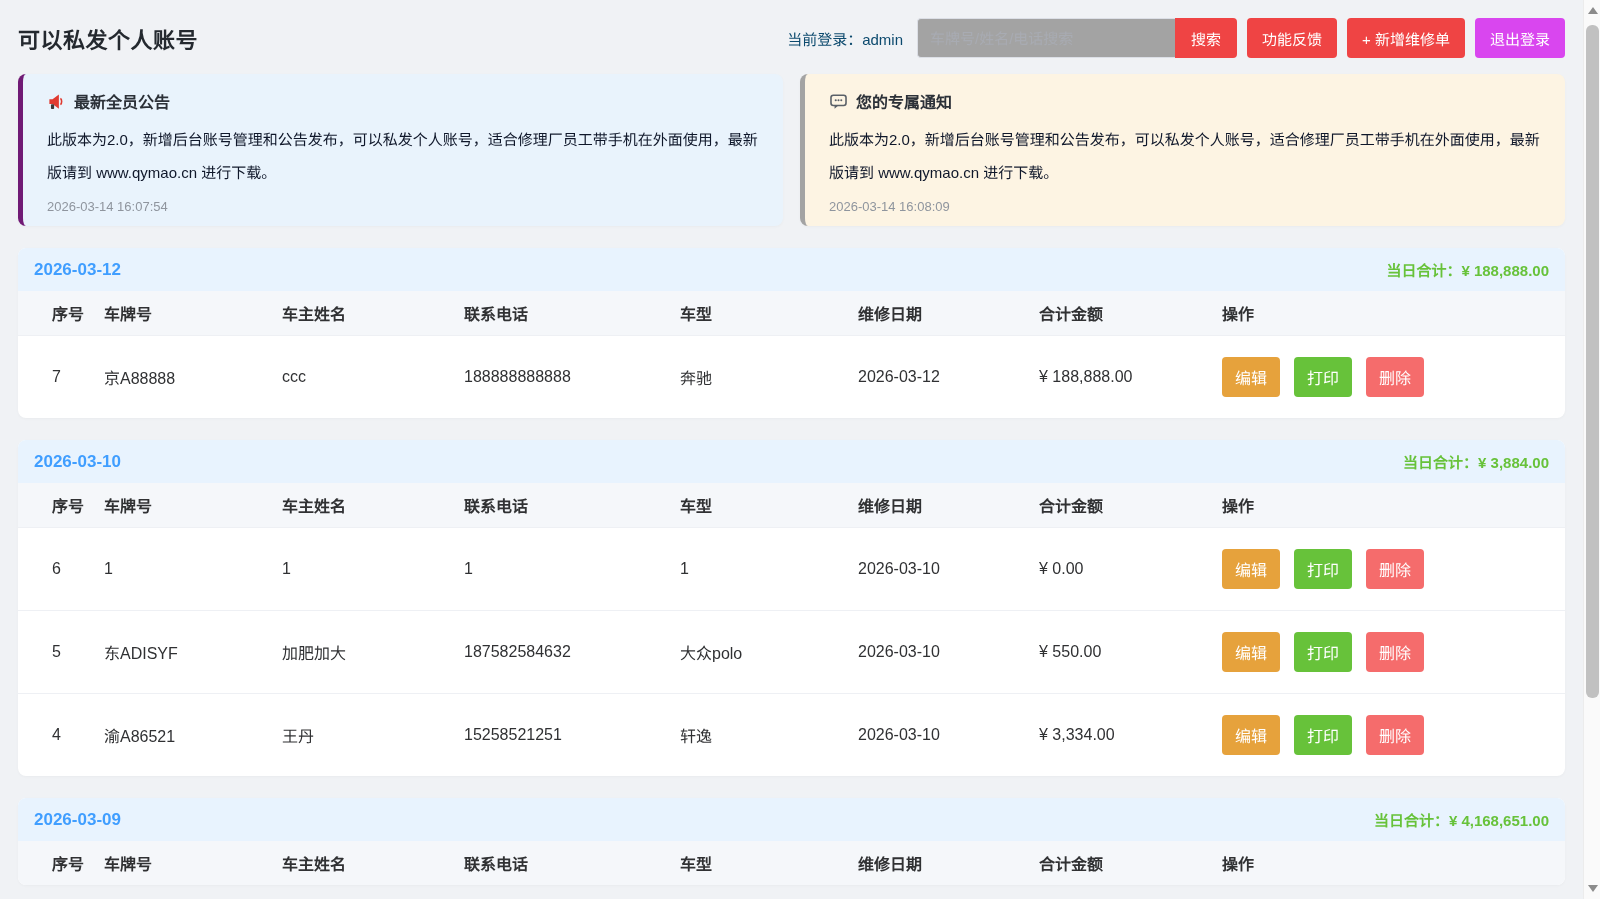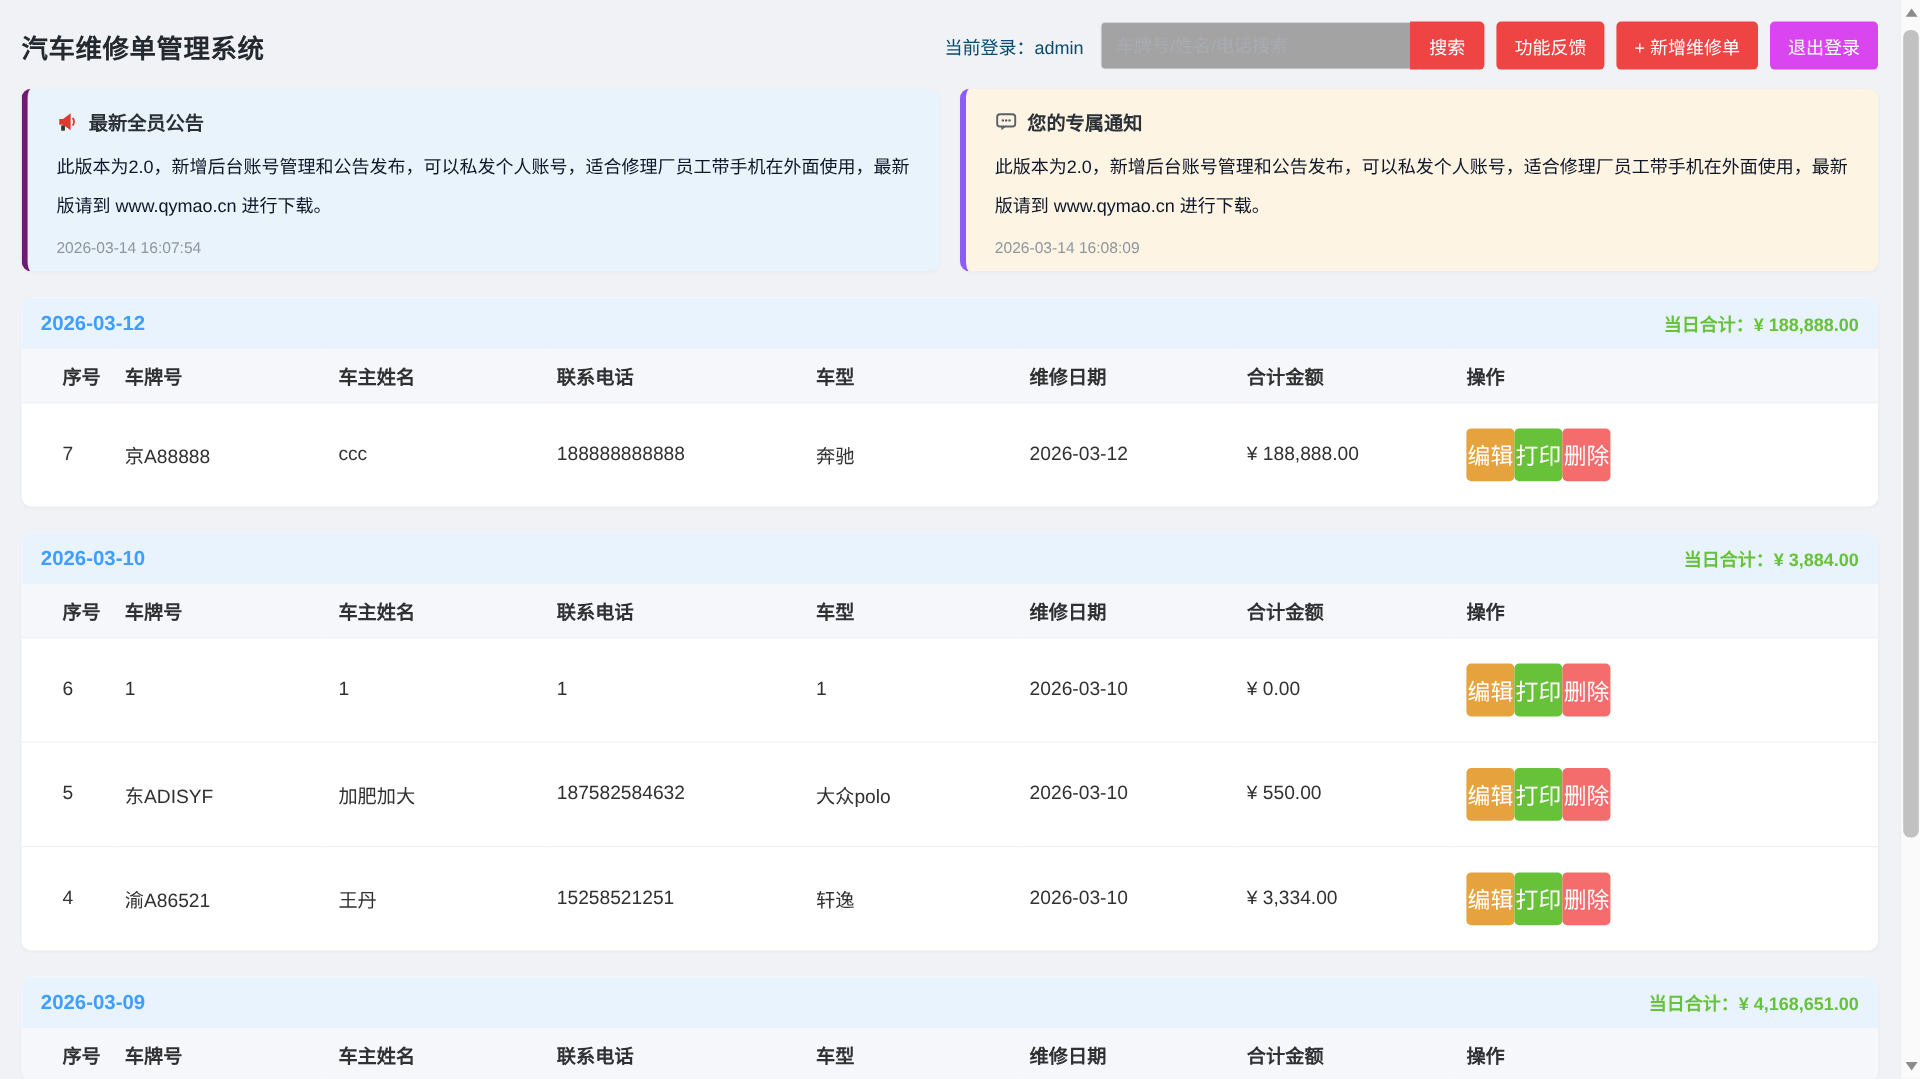--- a/index.html
+++ b/index.html
@@ -30,21 +30,21 @@
     padding:0 15px; cursor:pointer; font-family:inherit; white-space:nowrap;
   }
   .btn-primary { background:#ef4444; }
   .btn-search { border-radius:0 4px 4px 0; padding:0 16px; }
   .btn-danger { background:#d946ef; }
 
   
   .notices { display:flex; gap:17px; }
   .notice-card { flex:1; border-radius:8px; padding:15px 24px 12px; box-shadow:0 1px 3px rgba(0,0,0,0.03); }
   .notice-blue { background:#e9f3fc; border-left:5px solid #701a75; }
-  .notice-orange { background:#fdf4e3; border-left:5px solid #8b5cf6; }
+  .notice-orange { background:#fdf4e3; border-left:5px solid #a3a3a3; }
   .notice-head { display:flex; align-items:center; gap:8px; margin-bottom:10px; }
   .notice-title { font-size:16px; font-weight:bold; color:#2c3138; }
   .notice-icon { width:19px; height:19px; display:inline-flex; }
   .notice-body { font-size:15px; line-height:33px; color:#0f172a; }
   .notice-time { text-align:left; font-size:13px; color:#8f959e; margin-top:10px; }
 
   
   .summary-bar {
     margin-top:20px; background:#fff; border-radius:8px; padding:13px 24px;
     text-align:right; font-size:16px; box-shadow:0 1px 3px rgba(0,0,0,0.03);
@@ -69,22 +69,22 @@
     background:#f5f7fa; text-align:left; font-size:16px; font-weight:600;
     color:#303133; padding:10px; white-space:nowrap;
   }
   tbody td {
     padding:21px 10px; font-size:16px; color:#303133; border-top:1px solid #eef0f4;
     white-space:nowrap; overflow:hidden;
   }
   thead th:first-child, tbody td:first-child { padding-left:34px; }
 
   .action-btn {
-    border:none; border-radius:4px; color:#fff; font-size:19px; padding:8px 1px;
-    margin-right:0; cursor:pointer; font-family:inherit;
+    border:none; border-radius:4px; color:#fff; font-size:16px; padding:8px 13px;
+    margin-right:14px; cursor:pointer; font-family:inherit;
   }
   .btn-edit { background:#e6a23c; }
   .btn-print { background:#67c23a; }
   .btn-delete { background:#f56c6c; }
 
   
   .scrollbar {
     position:absolute; top:0; right:0; width:17px; height:899px;
     background:#fafafa; border-left:1px solid #ececec;
   }
@@ -92,21 +92,21 @@
   .scroll-arrow.up { top:7px; border-left:5px solid transparent; border-right:5px solid transparent; border-bottom:7px solid #8b8b8b; }
   .scroll-arrow.down { bottom:7px; border-left:5px solid transparent; border-right:5px solid transparent; border-top:7px solid #8b8b8b; }
   .scroll-thumb { position:absolute; top:25px; left:2px; width:13px; height:673px; background:#c1c1c1; border-radius:6px; }
 </style>
 </head>
 <body>
 
 <div class="page">
 
   <div class="topbar">
-    <div class="app-title">汽车维修单管理系统</div>
+    <div class="app-title">可以私发个人账号</div>
     <div class="top-right">
       <div class="login-info"><span>当前登录：</span><span>admin</span></div>
       <div class="search-group">
         <input class="search-input" type="text" placeholder="车牌号/姓名/电话搜索" style="">
         <button class="btn btn-primary btn-search">搜索</button>
       </div>
       <button class="btn btn-primary">功能反馈</button>
       <button class="btn btn-primary">+ 新增维修单</button>
       <button class="btn btn-danger">退出登录</button>
     </div>

